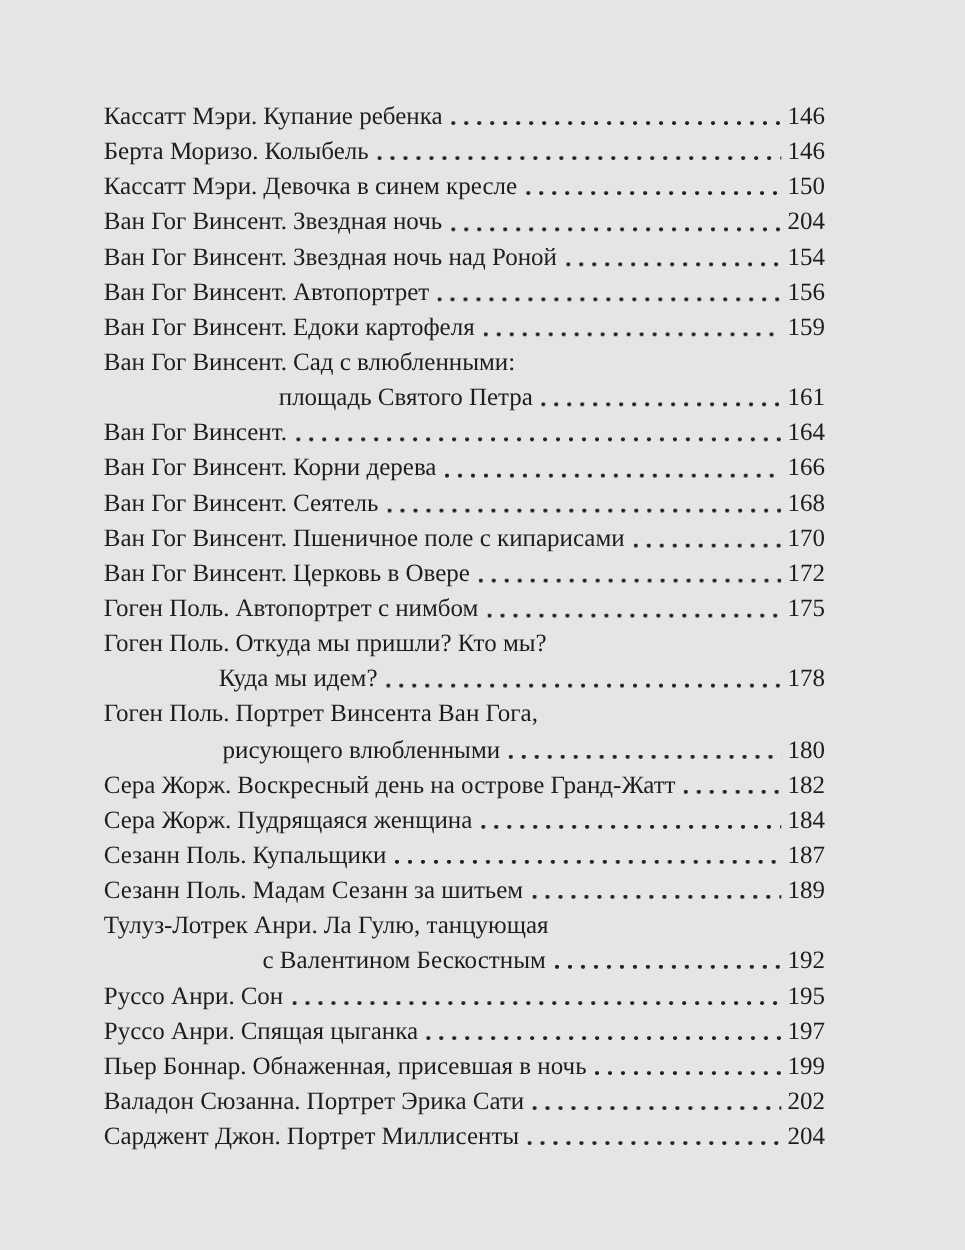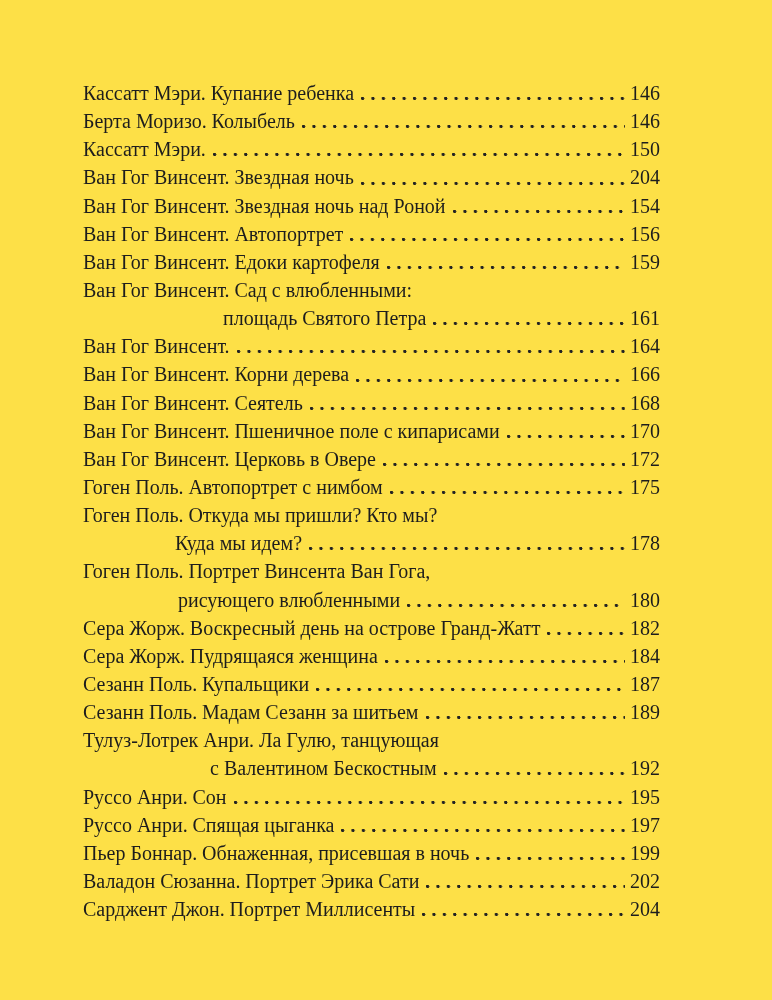--- a/index.html
+++ b/index.html
@@ -1,20 +1,20 @@
 <!DOCTYPE html>
 <html><head>
 <meta charset="utf-8">
 <style>
   html, body { margin: 0; padding: 0; background: #ffffff; }
   .page {
     position: relative;
     width: 772px;
     height: 1000px;
-    background: #fde047;
+    background: #e5e5e5;
     box-sizing: border-box;
     padding: 79px 109px 0 83px;
     font-family: "Liberation Serif", "DejaVu Serif", serif;
     font-size: 20px;
     color: #1d1d1d;
     overflow: hidden;
   }
   .toc-list { width: 100%; }
   .line {
     display: flex;
@@ -60,20 +60,21 @@
     <div class="line first">
       <span class="artist">Берта Моризо.</span>
       <span class="title">Колыбель</span>
       <span class="leader" aria-hidden="true"></span>
       <span class="pagenum">146</span>
     </div>
   </div>
       <div class="entry">
     <div class="line first">
       <span class="artist">Кассатт Мэри.</span>
+      <span class="title">Девочка в синем кресле</span>
       <span class="leader" aria-hidden="true"></span>
       <span class="pagenum">150</span>
     </div>
   </div>
       <div class="entry">
     <div class="line first">
       <span class="artist">Ван Гог Винсент.</span>
       <span class="title">Звездная ночь</span>
       <span class="leader" aria-hidden="true"></span>
       <span class="pagenum">204</span>

